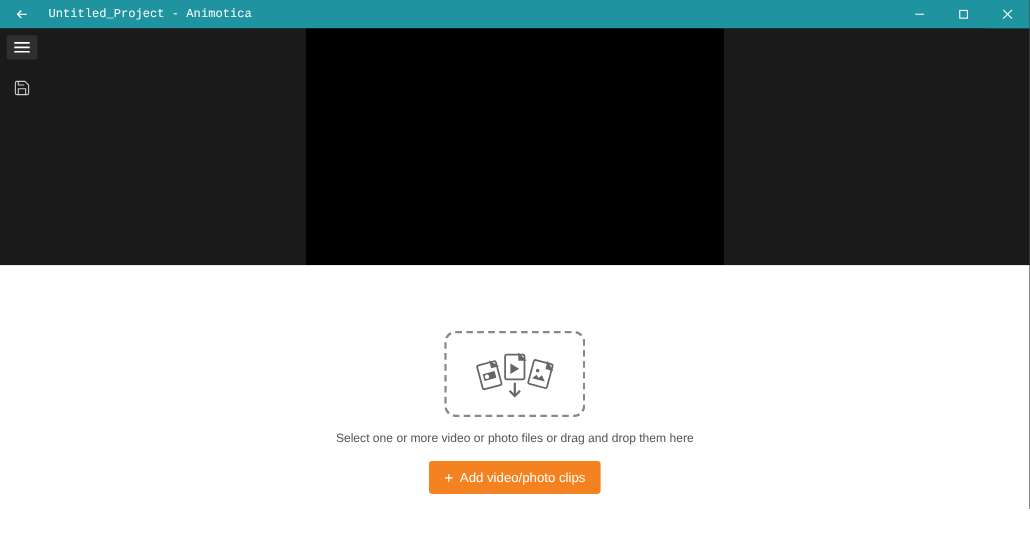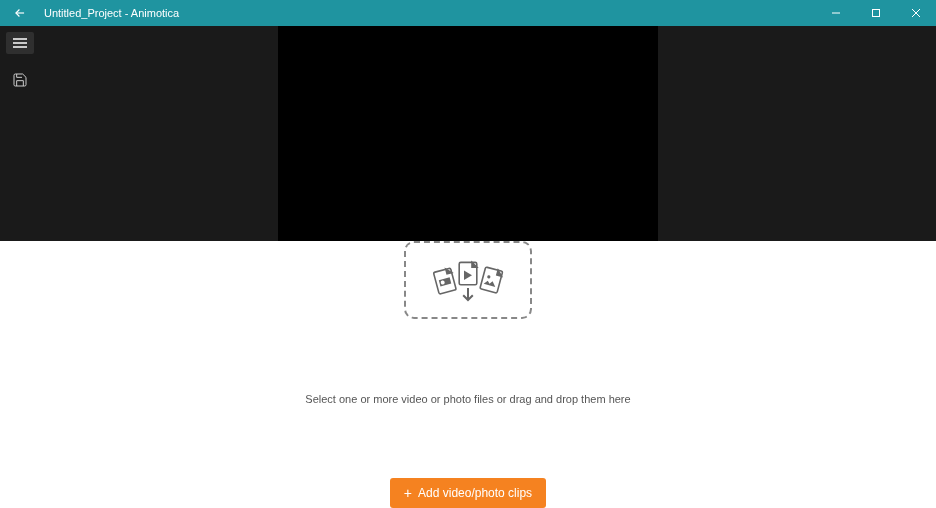--- a/index.html
+++ b/index.html
@@ -35,20 +35,21 @@
       width: 24px;
       height: 26px;
       display: flex;
       align-items: center;
       justify-content: center;
       cursor: pointer;
     }
     .title-text {
       margin-left: 12px;
       font-weight: 400;
+      font-family: Liberation Mono, monospace;
     }
     .win-controls {
       margin-left: auto;
       display: flex;
       height: 100%;
     }
     .win-btn {
       width: 40px;
       height: 100%;
       display: flex;
@@ -104,21 +105,21 @@
     }
     .preview-right-pad {
       width: 40px;
     }
     .lower-section {
       flex: 1;
       background: #fff;
       display: flex;
       flex-direction: column;
       align-items: center;
-      justify-content: space-between;
+      justify-content: center;
       gap: 14px;
     }
     .drop-illustration {
       border: 2px dashed #888;
       border-radius: 10px;
       padding: 12px 22px;
       display: flex;
       align-items: center;
       justify-content: center;
     }

